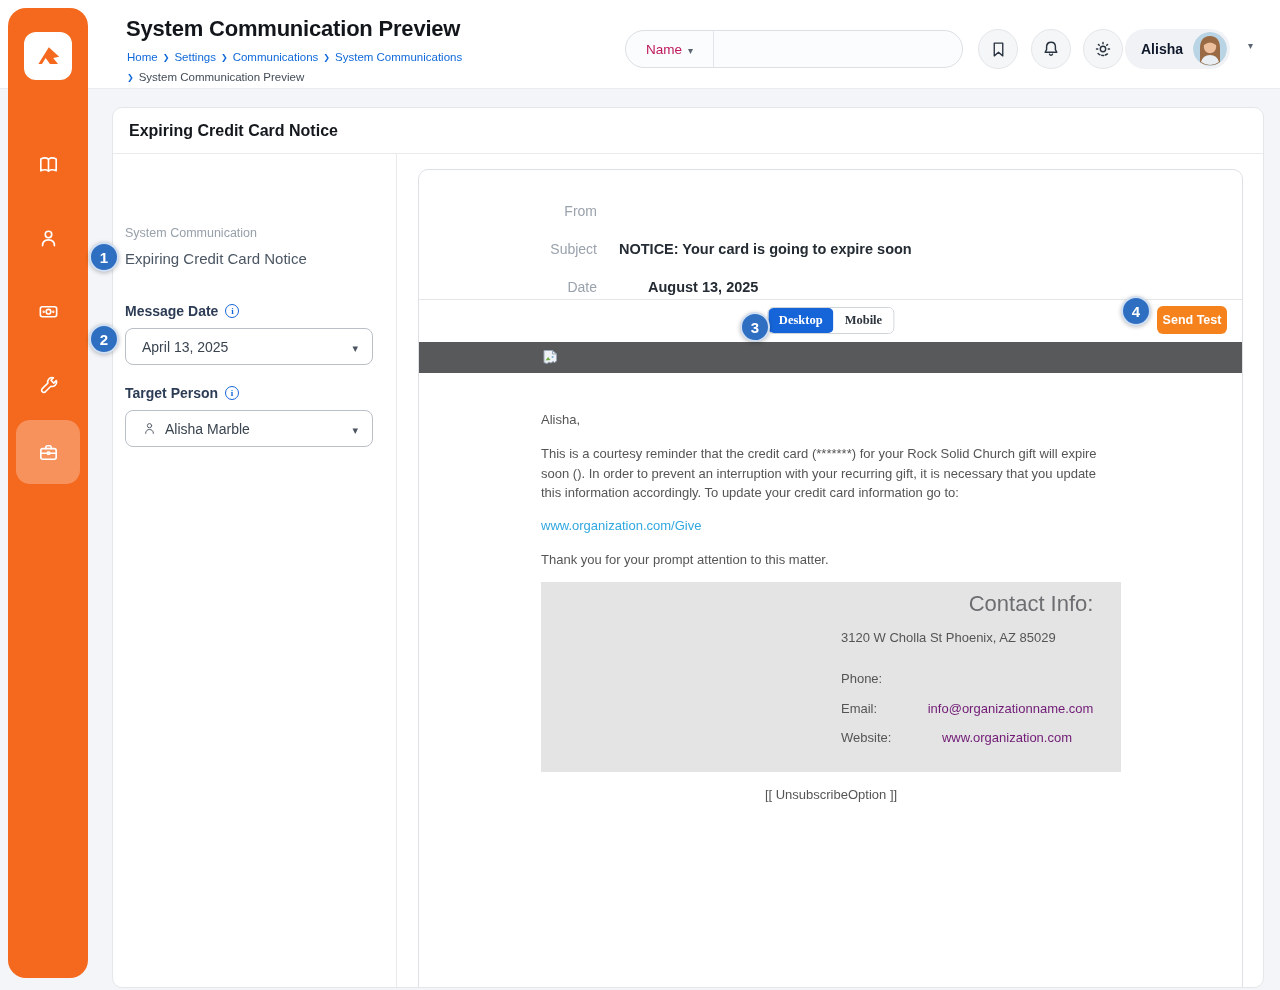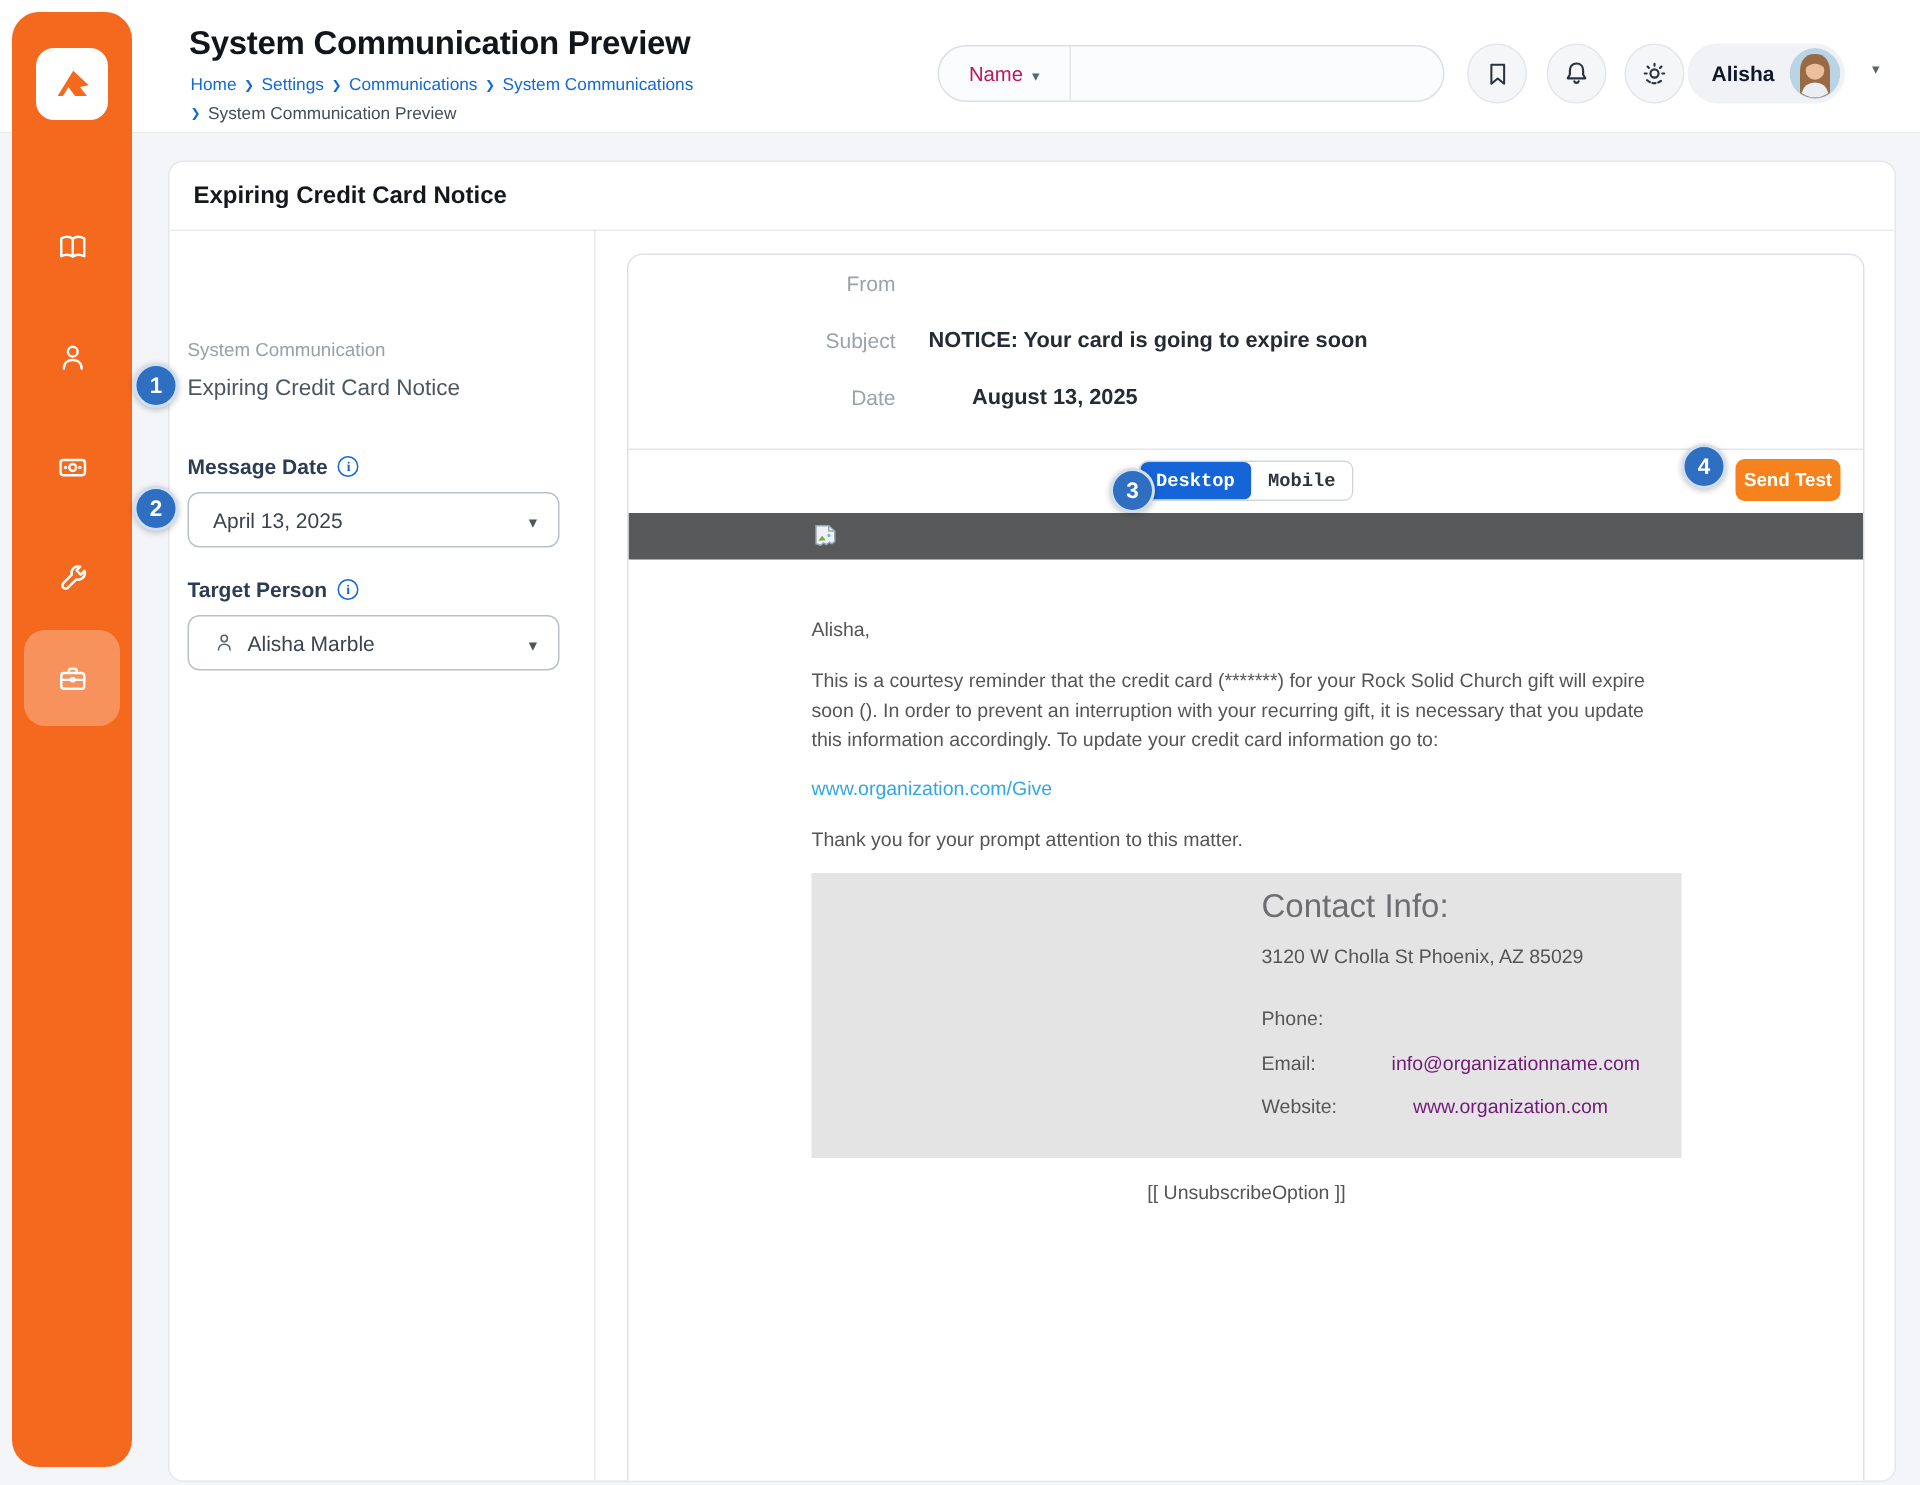--- a/index.html
+++ b/index.html
@@ -52,43 +52,43 @@
   .field-label { position:absolute; left:12px; font-size:14px; font-weight:700; color:#2c3c55; display:flex; align-items:center; gap:7px; }
   .info-icon { display:inline-flex; width:14px; height:14px; border:1.4px solid #1565d8; border-radius:50%; color:#1565d8; font-size:9px; font-weight:700; align-items:center; justify-content:center; font-style:normal; cursor:pointer; }
   .info-icon::after { content:"i"; font-family:"Liberation Serif", serif; }
   .select { position:absolute; left:12px; width:248px; height:37px; border:1px solid #b9c0c7; border-radius:8px; background:#fff; display:flex; align-items:center; padding:0 14px 0 16px; font-size:14px; color:#3a4450; cursor:pointer; }
   .select .sel-caret { margin-left:auto; }
   .sel-caret::after { content:"\25BE"; font-size:11px; color:#4a5560; }
   .select svg { stroke:#56606b; fill:none; stroke-width:1.6; stroke-linecap:round; stroke-linejoin:round; margin-right:8px; }
 
   
   .email-card { position:absolute; left:305px; top:61px; width:825px; height:820px; background:#fff; border:1px solid #dde1e5; border-radius:10px 10px 0 0; overflow:hidden; }
-  .meta-row { position:absolute; left:0; width:100%; height:38px; display:flex; align-items:flex-start; }
+  .meta-row { position:absolute; left:0; width:100%; height:38px; display:flex; align-items:flex-end; }
   .meta-label { width:178px; text-align:right; font-size:14px; color:#9aa2ac; }
   .meta-value { margin-left:22px; font-size:14.5px; font-weight:700; color:#242b33; }
   .meta-email { font-weight:400; color:#9aa2ac; }
   .meta-divider { position:absolute; left:0; top:129px; width:100%; height:1px; background:#e4e6e8; }
 
   .toggle-group { position:absolute; left:50%; transform:translateX(-50%); top:137px; height:27px; display:flex; border:1px solid #d0d5da; border-radius:6px; background:#fff; overflow:hidden; }
-  .toggle-btn { height:100%; display:flex; align-items:center; padding:0 11px; font-size:12.5px; font-weight:700; color:#2c343d; cursor:pointer; background:#fff; border:none; font-family:Liberation Mono, monospace; }
+  .toggle-btn { height:100%; display:flex; align-items:center; padding:0 11px; font-size:12.5px; font-weight:700; color:#2c343d; cursor:pointer; background:#fff; border:none; font-family:Liberation Serif, serif; }
   .toggle-btn.active { background:#1665d8; color:#fff; border-radius:5px; }
 
   .send-test-btn { position:absolute; right:15px; top:136px; width:70px; height:28px; background:#f6821d; color:#fff; font-size:12.5px; font-weight:700; border:none; border-radius:6px; cursor:pointer; font-family:inherit; }
 
   .email-band { position:absolute; left:0; top:172px; width:100%; height:31px; background:#58595b; }
   .broken-img { position:absolute; left:123px; top:7px; width:17px; height:17px; }
 
   .email-body { position:absolute; left:122px; top:203px; width:580px; font-size:13px; color:#555555; line-height:19.5px; }
   .eb-greeting { position:absolute; left:0; top:37px; }
   .eb-para { position:absolute; left:0; top:71px; width:572px; }
   .eb-link { position:absolute; left:0; top:143px; color:#31a8e0; text-decoration:none; cursor:pointer; }
   .eb-closing { position:absolute; left:0; top:177px; }
   .contact-box { position:absolute; left:0; top:209px; width:580px; height:190px; background:#e4e4e4; }
   .contact-inner { position:absolute; left:300px; top:12px; }
-  .contact-heading { font-size:22px; color:#6d6e71; margin-bottom:14px; }
+  .contact-heading { font-size:22px; color:#6d6e71; margin-bottom:14px;text-align:right; }
   .contact-line { font-size:13px; color:#555555; }
   .contact-addr { margin-bottom:22px; }
   .contact-phone { margin-bottom:10px; }
   .contact-email { margin-bottom:10px; }
   .contact-link { color:#701a75; text-decoration:none; cursor:pointer;padding-left:47px; }
   .eb-unsub { position:absolute; left:0; top:412px; width:580px; text-align:center; }
 
   
   .badge { position:absolute; width:30px; height:30px; border-radius:50%; background:#2f6fc2; border:2px solid rgba(255,255,255,0.78); color:#fff; font-size:15px; font-weight:700; display:flex; align-items:center; justify-content:center; z-index:5; box-shadow:0 1px 4px rgba(0,0,0,0.25); }
   .badge-1 { left:89px; top:242px; }

